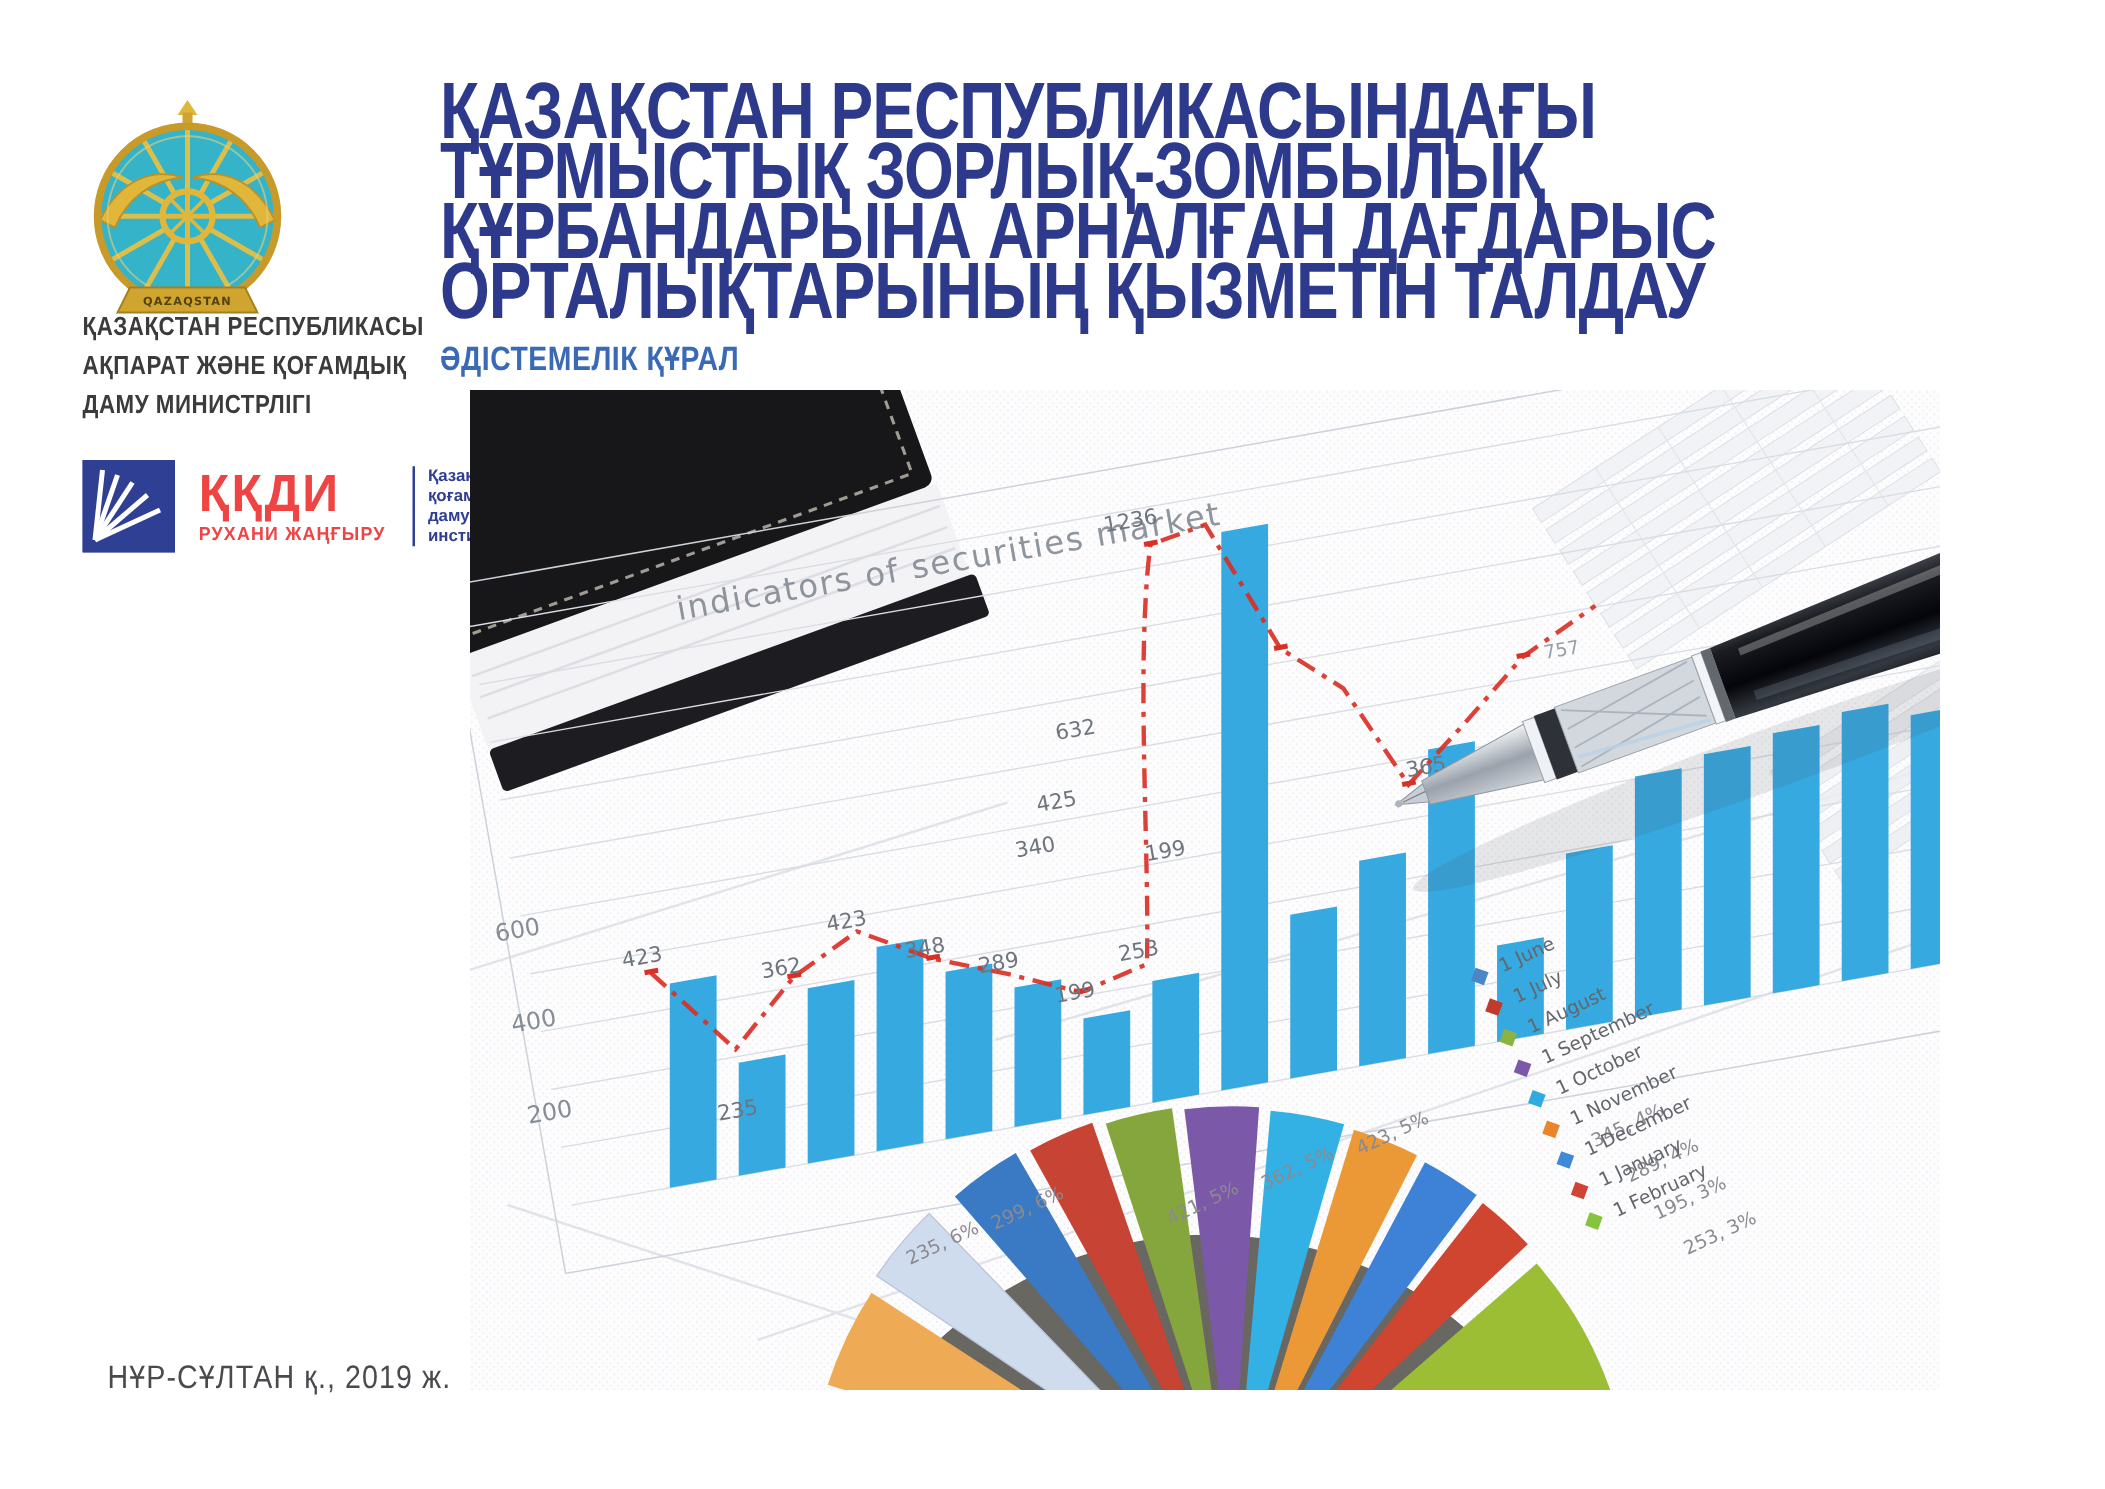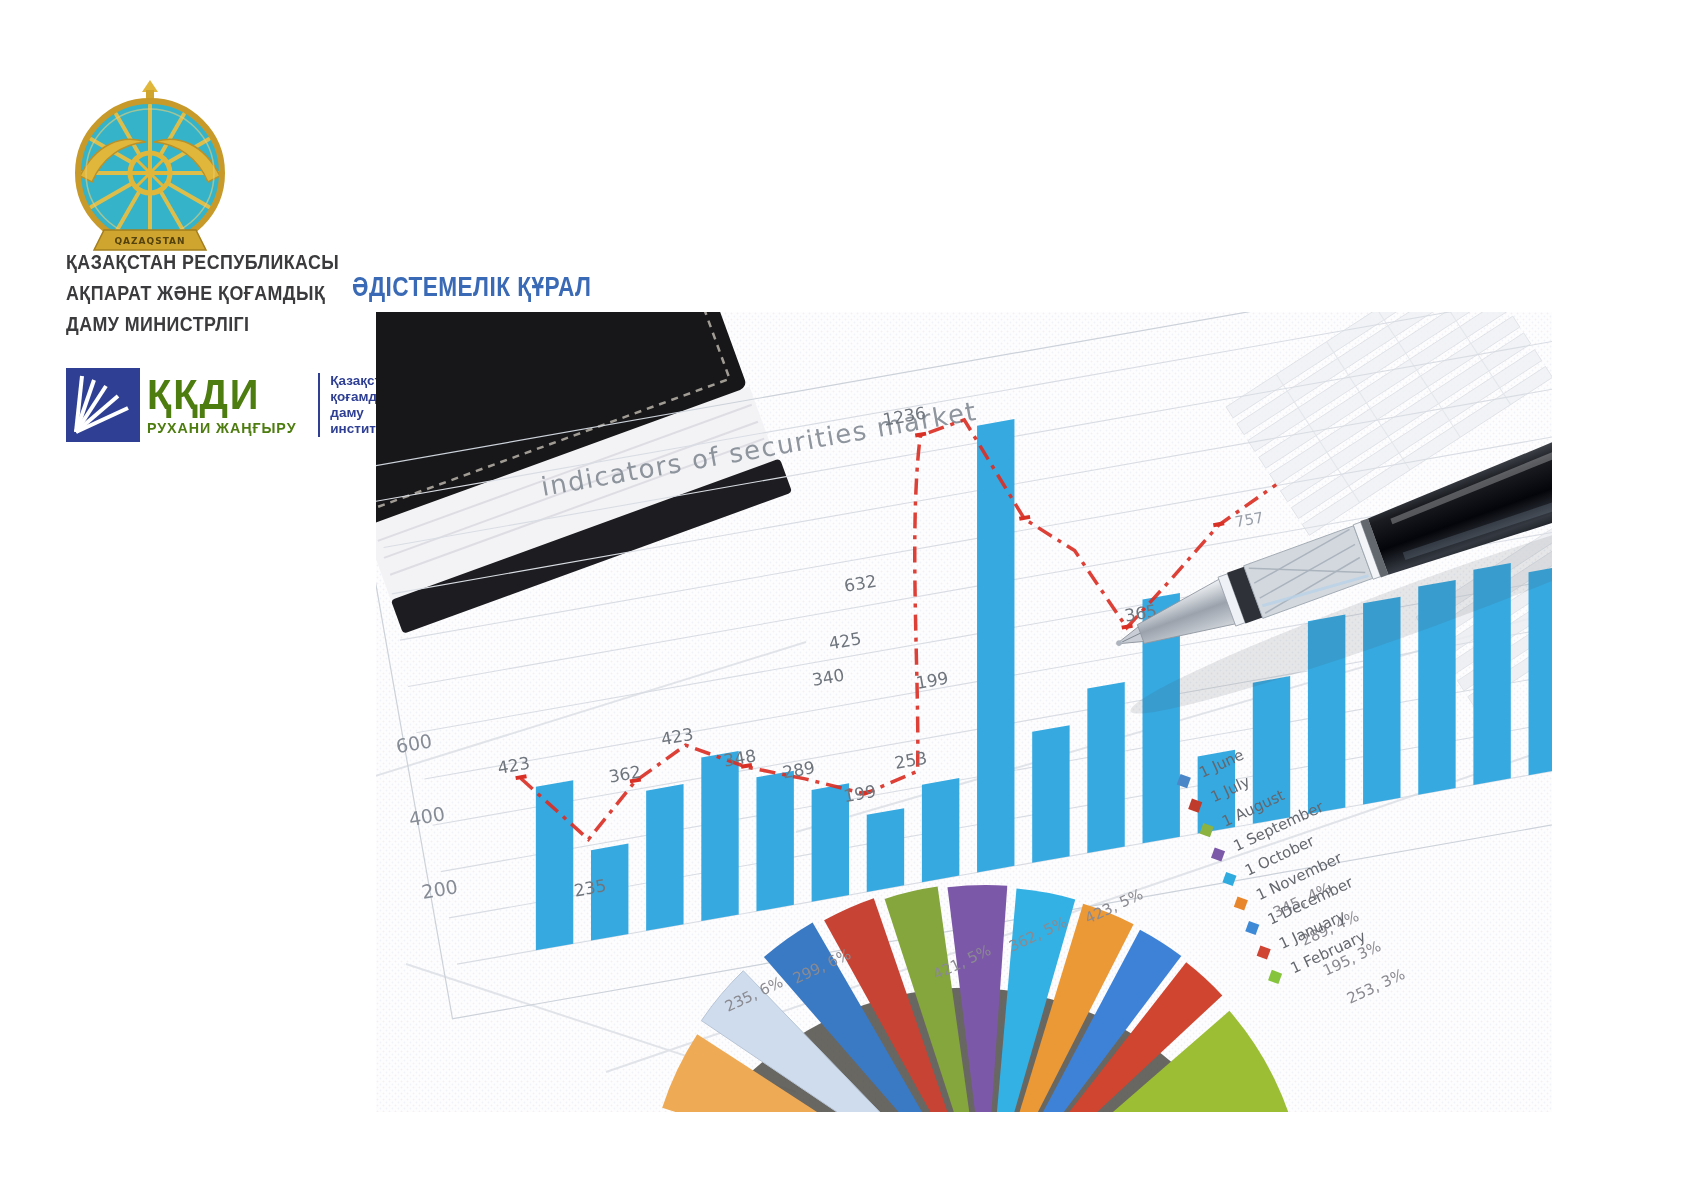--- a/index.html
+++ b/index.html
@@ -5,21 +5,21 @@
   html,body{margin:0;padding:0;background:#ffffff;}
   .canvas{position:relative;width:1684px;height:1191px;background:#ffffff;overflow:hidden;
           font-family:"Liberation Sans",sans-serif;}
   
   .emblem{position:absolute;left:70px;top:78px;width:160px;height:180px;}
   .ministry{position:absolute;left:66px;top:246px;color:#3b3b3d;font-size:21px;line-height:31px;
             font-weight:700;letter-spacing:.5px;}
   .ministry div{transform:scaleX(.85);transform-origin:0 0;white-space:nowrap;}
   .logo-row{position:absolute;left:66px;top:368px;display:flex;align-items:center;}
   .logo-square{width:74px;height:74px;background:#2e3f94;flex:0 0 auto;}
-  .logo-mid{margin-left:7px;color:#4d7c0f;}
+  .logo-mid{margin-left:19px;color:#ef4444;}
   .logo-abbr{font-size:42px;font-weight:bold;letter-spacing:2px;line-height:40px;transform:scaleX(.95);transform-origin:0 0;white-space:nowrap;}
   .logo-tagline{font-size:15px;font-weight:bold;letter-spacing:1px;margin-top:4px;transform:scaleX(.95);transform-origin:0 0;white-space:nowrap;}
   .logo-div{width:2px;height:64px;background:#2e3f94;margin:0 10px 0 14px;}
   .logo-right{color:#2e3f94;font-size:13.5px;font-weight:bold;line-height:16px;}
   .footer-city{position:absolute;left:86px;top:1086px;color:#4a4a4e;font-size:26px;letter-spacing:1px;}
   .footer-city div{transform:scaleX(.88);transform-origin:0 0;white-space:nowrap;}
   
   .title-block{position:absolute;left:352px;top:64px;color:#2d3a8c;font-weight:bold;}
   .title-line{font-size:64px;line-height:48px;transform:scaleX(.8);transform-origin:0 0;white-space:nowrap;letter-spacing:-1px;}
   .subtitle{position:absolute;left:352px;top:272px;color:#3a6ab5;font-size:27px;font-weight:bold;letter-spacing:.5px;}
@@ -86,20 +86,26 @@
     </div>
     <div class="logo-div"></div>
     <div class="logo-right">
       <div>Қазақстандық</div>
       <div>қоғамдық</div>
       <div>даму</div>
       <div>институты</div>
     </div>
   </div>
 
+  <div class="title-block">
+    <div class="title-line">ҚАЗАҚСТАН РЕСПУБЛИКАСЫНДАҒЫ</div>
+    <div class="title-line">ТҰРМЫСТЫҚ ЗОРЛЫҚ-ЗОМБЫЛЫҚ</div>
+    <div class="title-line">ҚҰРБАНДАРЫНА АРНАЛҒАН ДАҒДАРЫС</div>
+    <div class="title-line">ОРТАЛЫҚТАРЫНЫҢ ҚЫЗМЕТІН ТАЛДАУ</div>
+  </div>
   <div class="subtitle">
     <div>ӘДІСТЕМЕЛІК ҚҰРАЛ</div>
   </div>
 
   <div class="photo">
     <svg width="1176" height="800" viewBox="0 0 1176 800">
       <defs>
         <pattern id="halftone" width="6" height="6" patternUnits="userSpaceOnUse">
           <circle cx="1.5" cy="1.5" r="0.9" fill="#f0dde6"></circle>
           <circle cx="4.5" cy="4.5" r="0.9" fill="#e2e7f2"></circle>
@@ -326,14 +332,17 @@
         <line x1="150" y1="16" x2="260" y2="24" stroke="#b9d2e8" stroke-width="3" opacity=".8"></line>
         <rect x="263" y="-29" width="8" height="58" fill="#f2f4f7" stroke="#9aa2ab" stroke-width=".8"></rect>
         <rect x="271" y="-30" width="8" height="60" fill="#63686f"></rect>
         <polygon points="279,-30 700,-48 700,48 279,30" fill="url(#penGrad)"></polygon>
         <polygon points="300,-22 690,-38 690,-30 300,-16" fill="#ffffff" opacity=".28"></polygon>
         <polygon points="300,14 690,24 690,34 300,22" fill="#9fb6c9" opacity=".2"></polygon>
       </g>
     </svg>
   </div>
 
+  <div class="footer-city">
+    <div>НҰР-СҰЛТАН қ., 2019 ж.</div>
+  </div>
 
 </div>
 
 </body></html>

